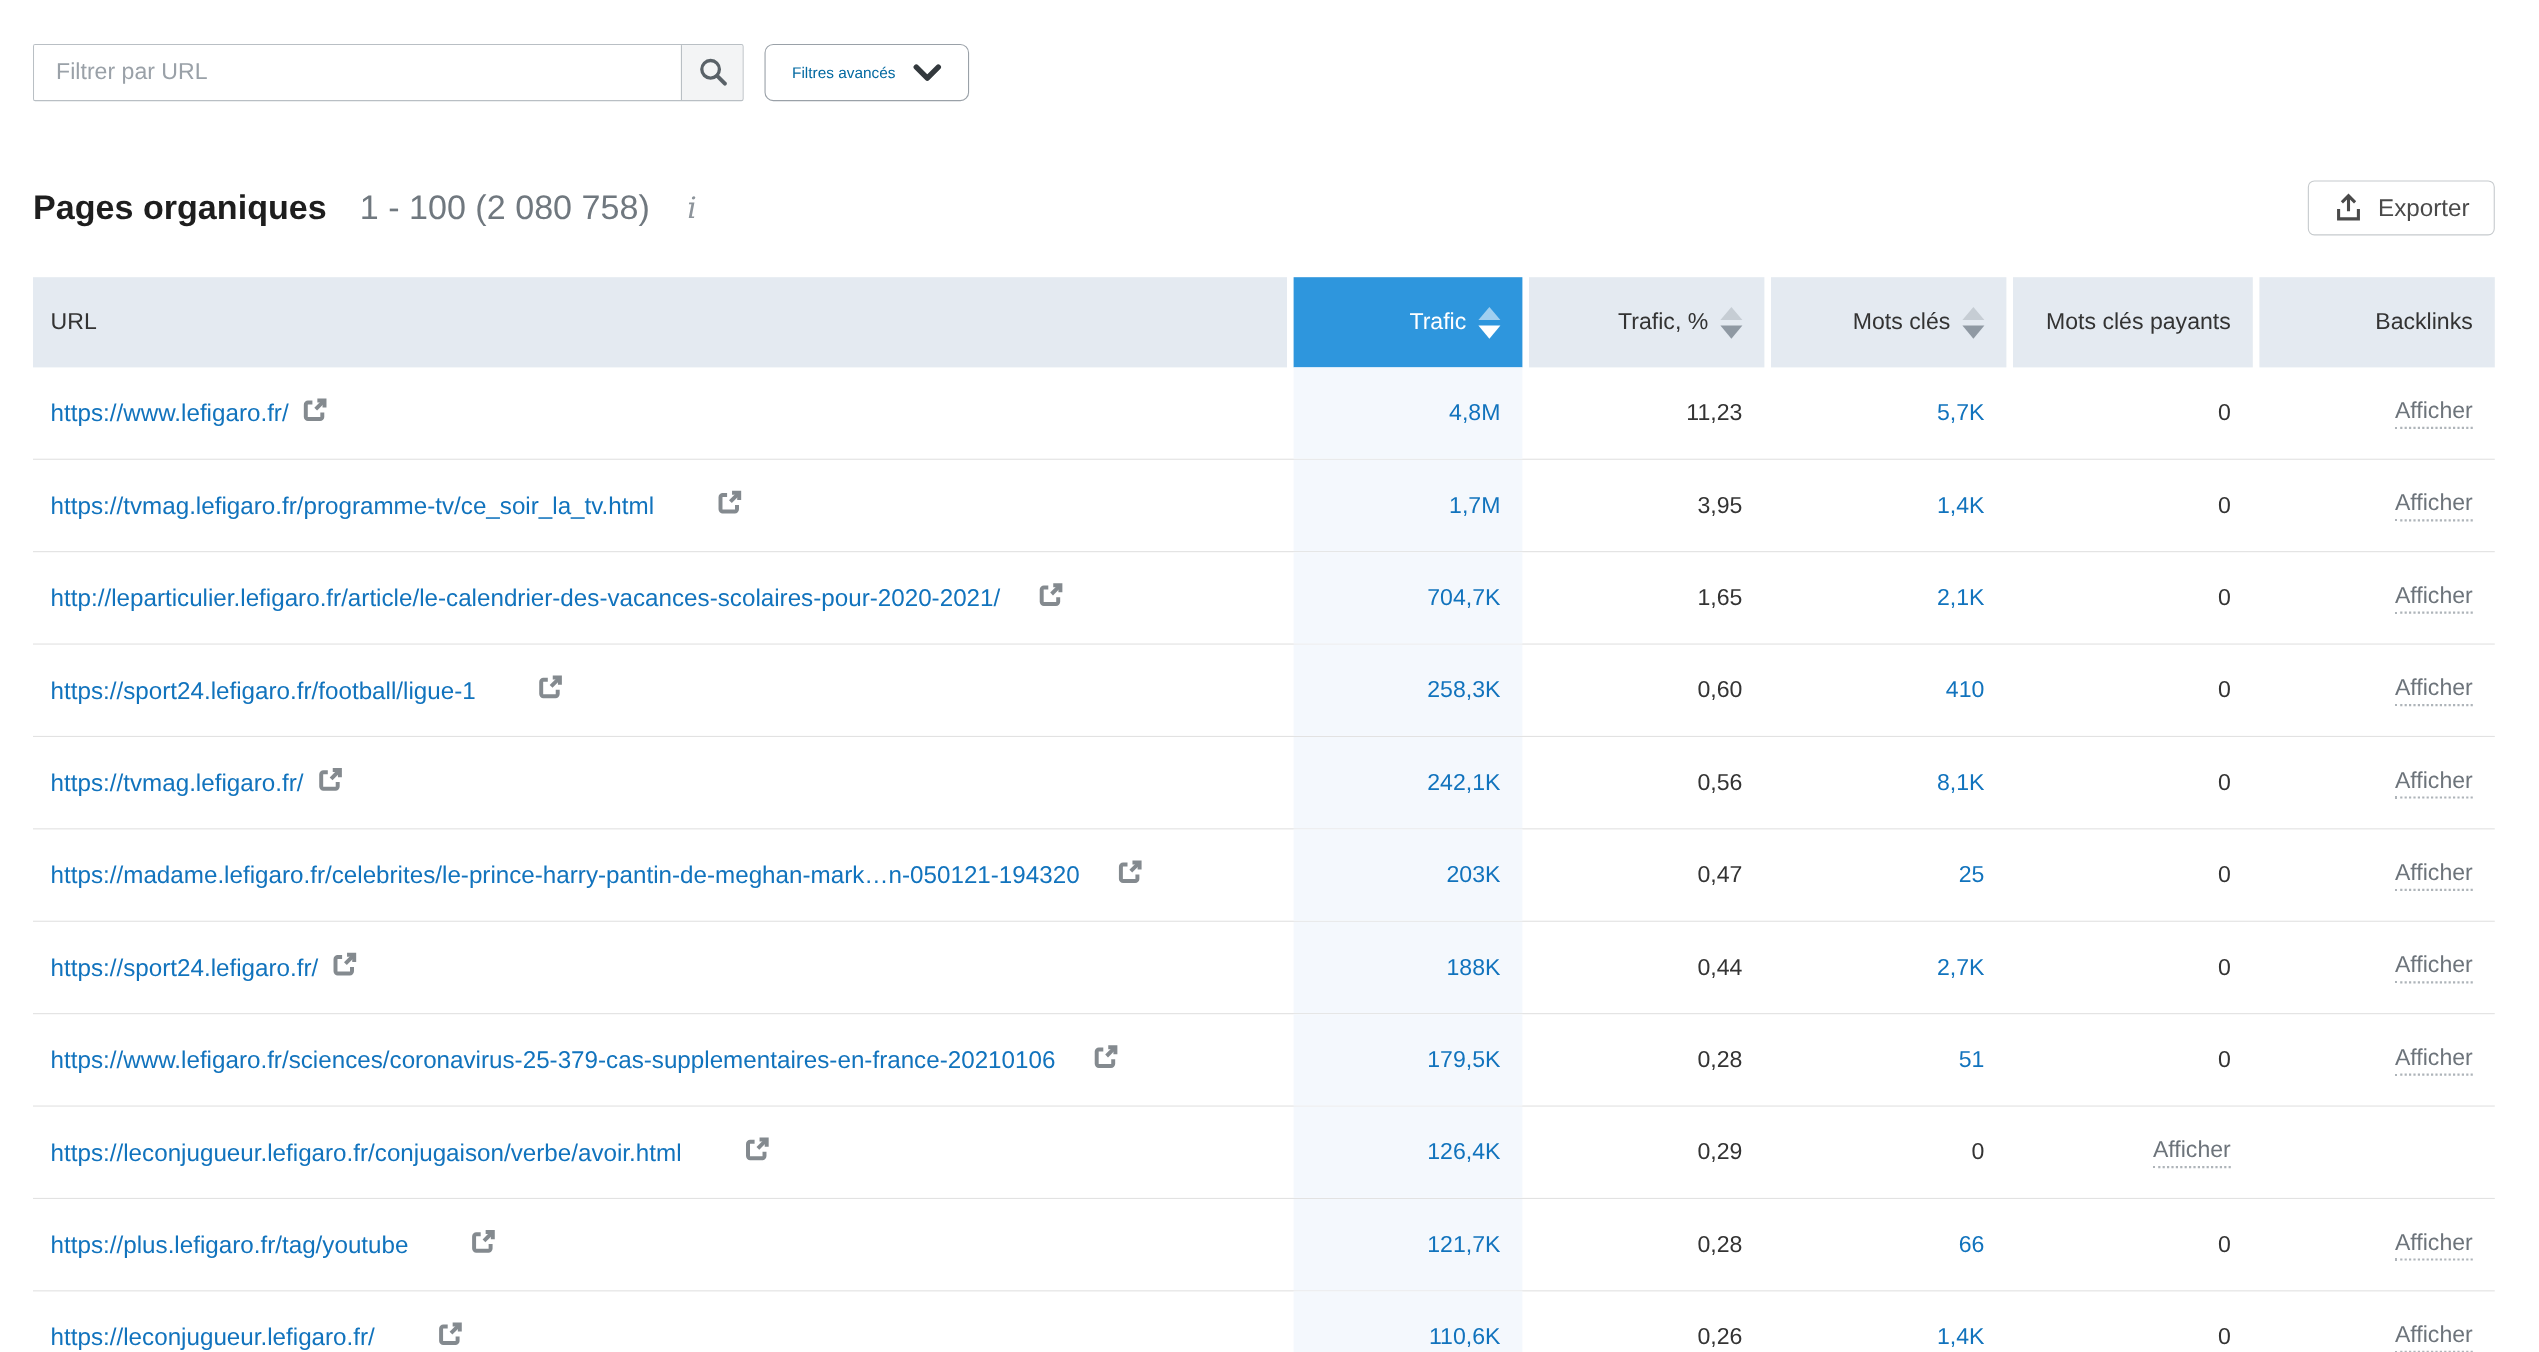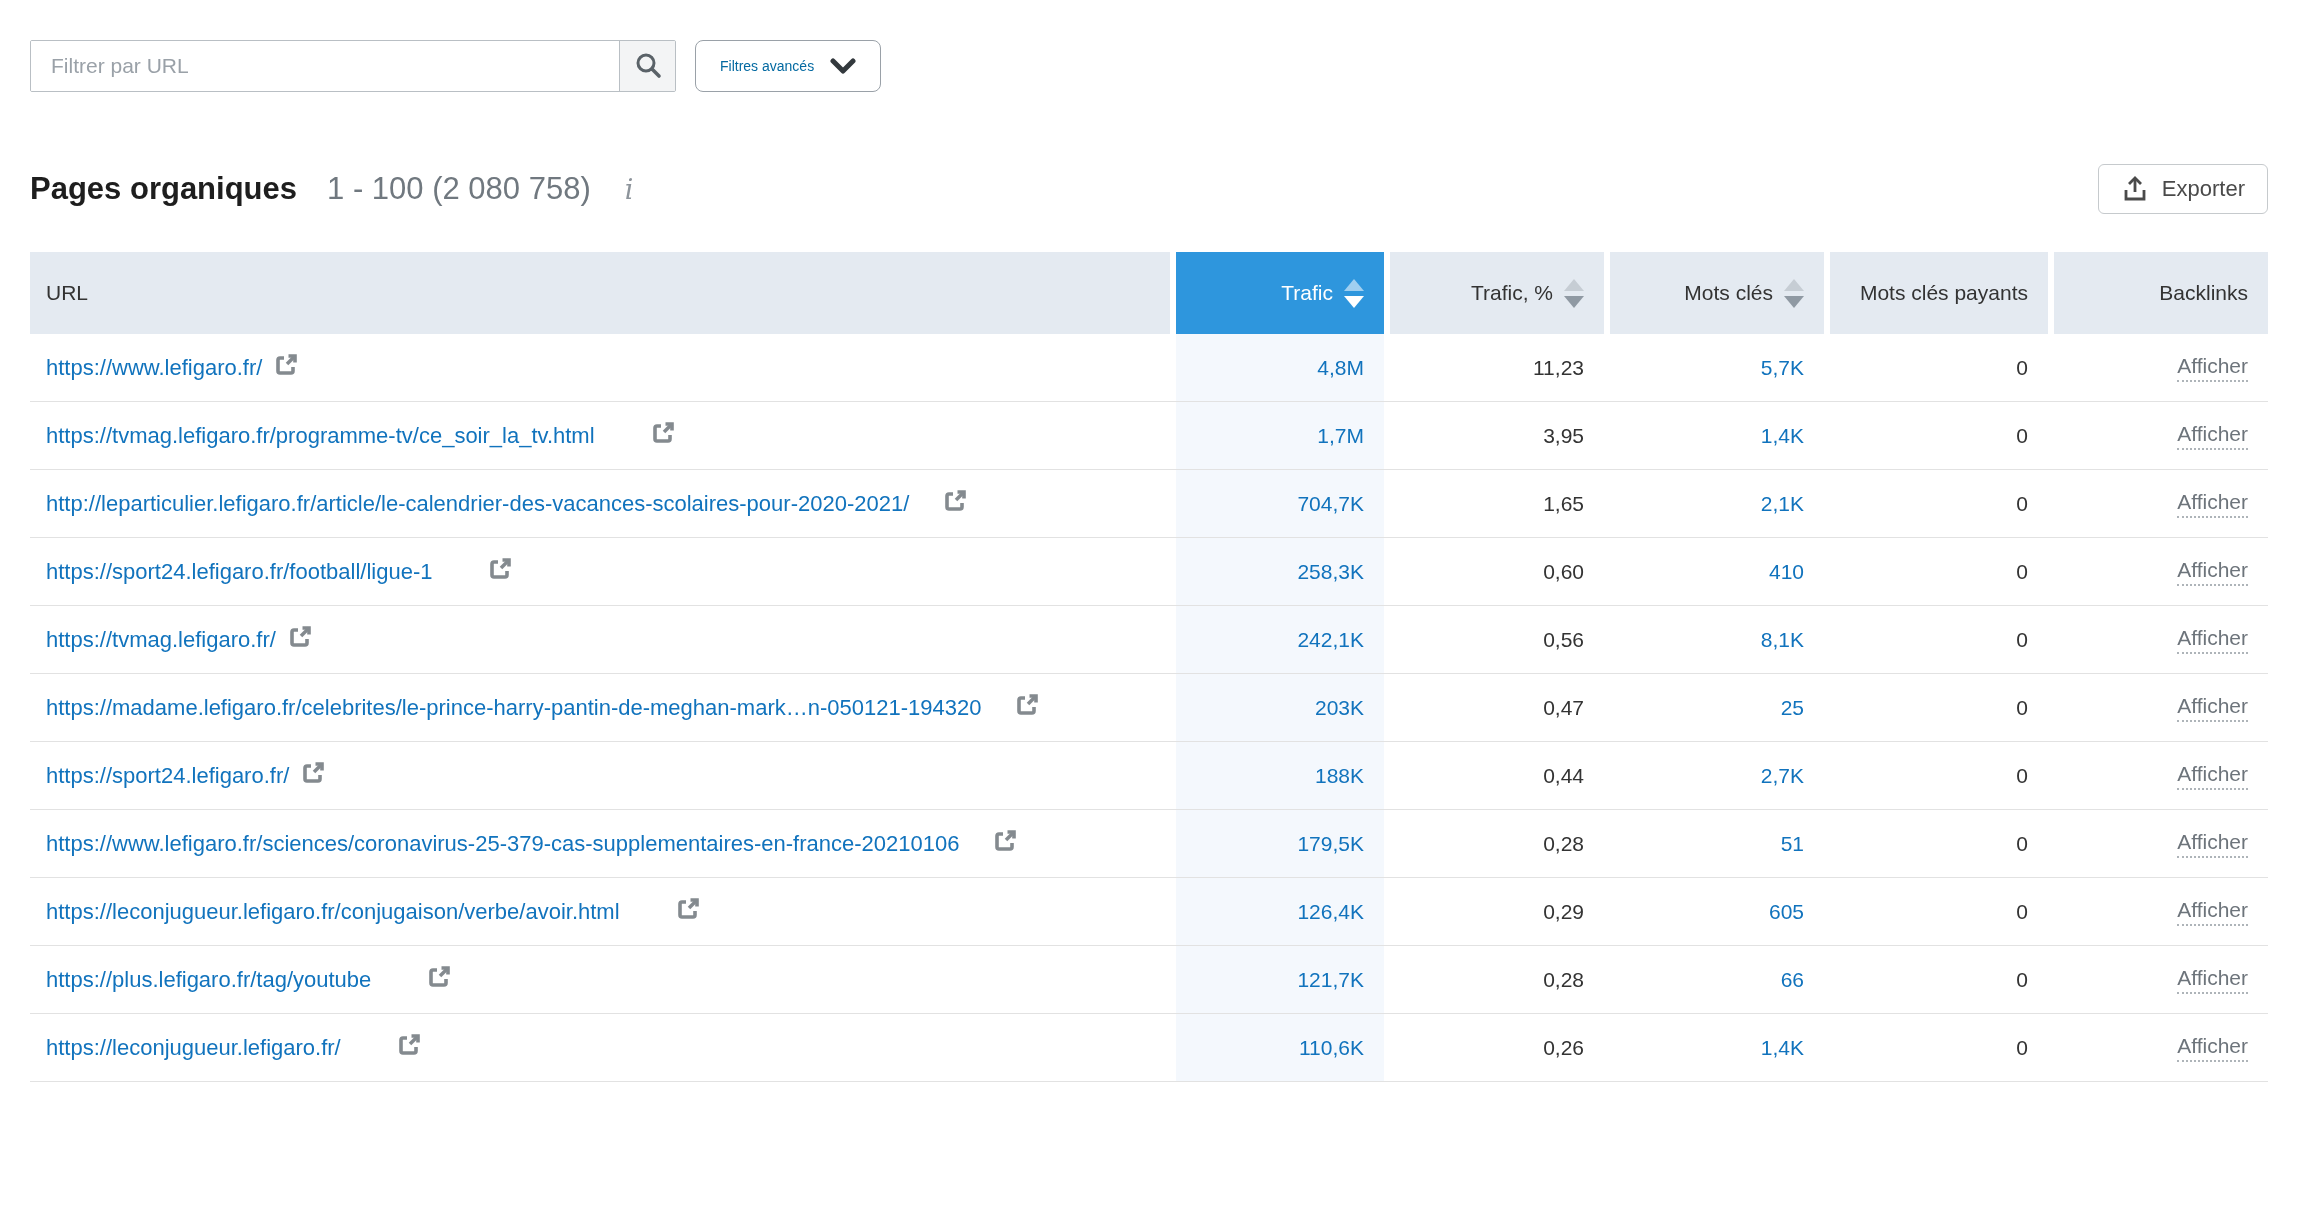--- a/index.html
+++ b/index.html
@@ -46,21 +46,21 @@
   .th-active { background:var(--accent-blue,#2e96dd); color:#fff; }
   .arrows { display:flex; flex-direction:column; gap:5px; margin-left:11px; }
   .arr-up   { width:0; height:0; border-left:10px solid transparent; border-right:10px solid transparent;
               border-bottom:12px solid #c6cdd4; }
   .arr-down { width:0; height:0; border-left:10px solid transparent; border-right:10px solid transparent;
               border-top:12px solid #8f99a3; }
   .th-active .arr-up   { border-bottom-color:rgba(255,255,255,.55); }
   .th-active .arr-down { border-top-color:#ffffff; }
   .th-wrap { line-height:26px; }
 
-  .tr { height:68px; border-bottom:1px solid #e2e2e2; }
+  .tr { height:84px; border-bottom:1px solid #e2e2e2; }
   .td { display:flex; align-items:center; font-size:21px; }
   .td-url { padding-left:16px; overflow:hidden; white-space:nowrap; }
   .td-url a { color:var(--link-blue,#1173bd); text-decoration:none; cursor:pointer; font-size:22px; }
   .td-num { justify-content:flex-end; padding-right:20px; }
   .td-trafic { background:var(--trafic-col-bg,#f4f8fd); }
   .num-link { color:var(--link-blue,#1173bd); text-decoration:none; cursor:pointer; }
   .num-plain { color:#333; }
   .afficher { color:#6d747b; text-decoration:none; border-bottom:2px dotted #aeb4b9;
               padding-bottom:2px; cursor:pointer; }
 
@@ -331,23 +331,20 @@
             <span class="ext-icon"><svg width="24" height="24" viewBox="0 0 24 24">
                 <path d="M10 5 H6 a2 2 0 0 0 -2 2 v11 a2 2 0 0 0 2 2 h11 a2 2 0 0 0 2 -2 v-4" fill="none" stroke="#848a8f" stroke-width="3.6"></path>
                 <path d="M13 11 L21 3" fill="none" stroke="#848a8f" stroke-width="3.6"></path>
                 <path d="M14.5 3 h6.5 v6.5" fill="none" stroke="#848a8f" stroke-width="3.6"></path>
               </svg></span>
           </div>
         <div class="td td-num td-trafic">
             <a class="num-link">126,4K</a>
           </div>
         <div class="td td-num num-plain">0,29</div>
-        <div class="td td-num">
-            <a class="num-link">605</a>
-          </div>
         <div class="td td-num num-plain">0</div>
         <div class="td td-num">
             <a class="afficher">Afficher</a>
           </div>
       </div>
 
       <div class="tr grid">
         <div class="td td-url">
             <a>https://plus.lefigaro.fr/tag/youtube</a>
             <span class="ext-icon"><svg width="24" height="24" viewBox="0 0 24 24">

